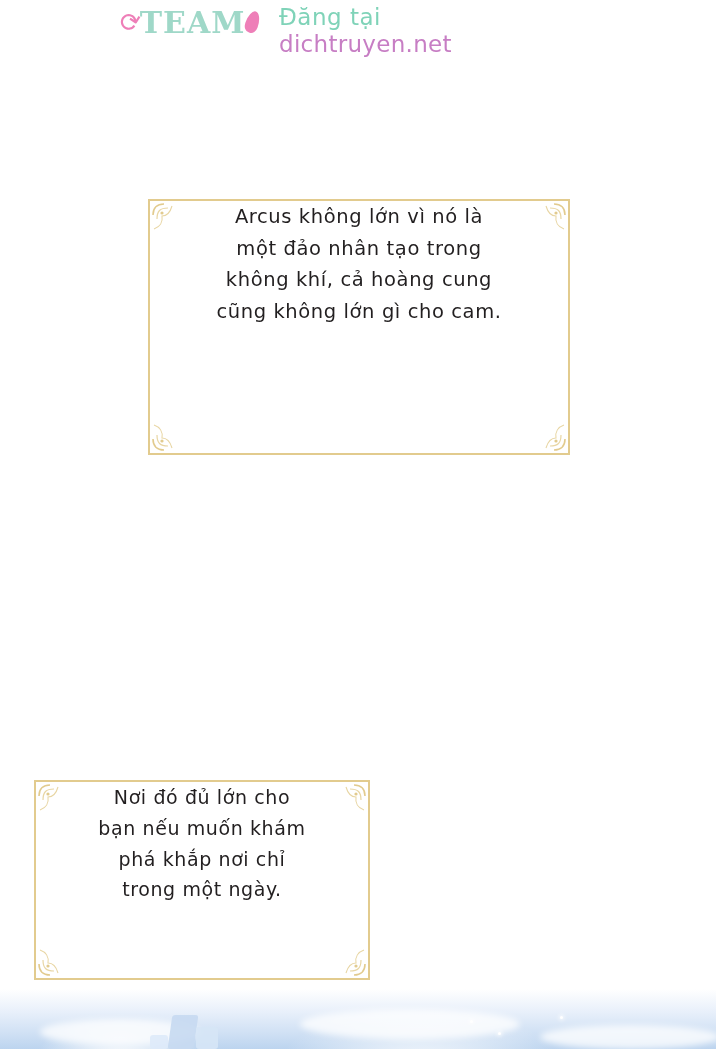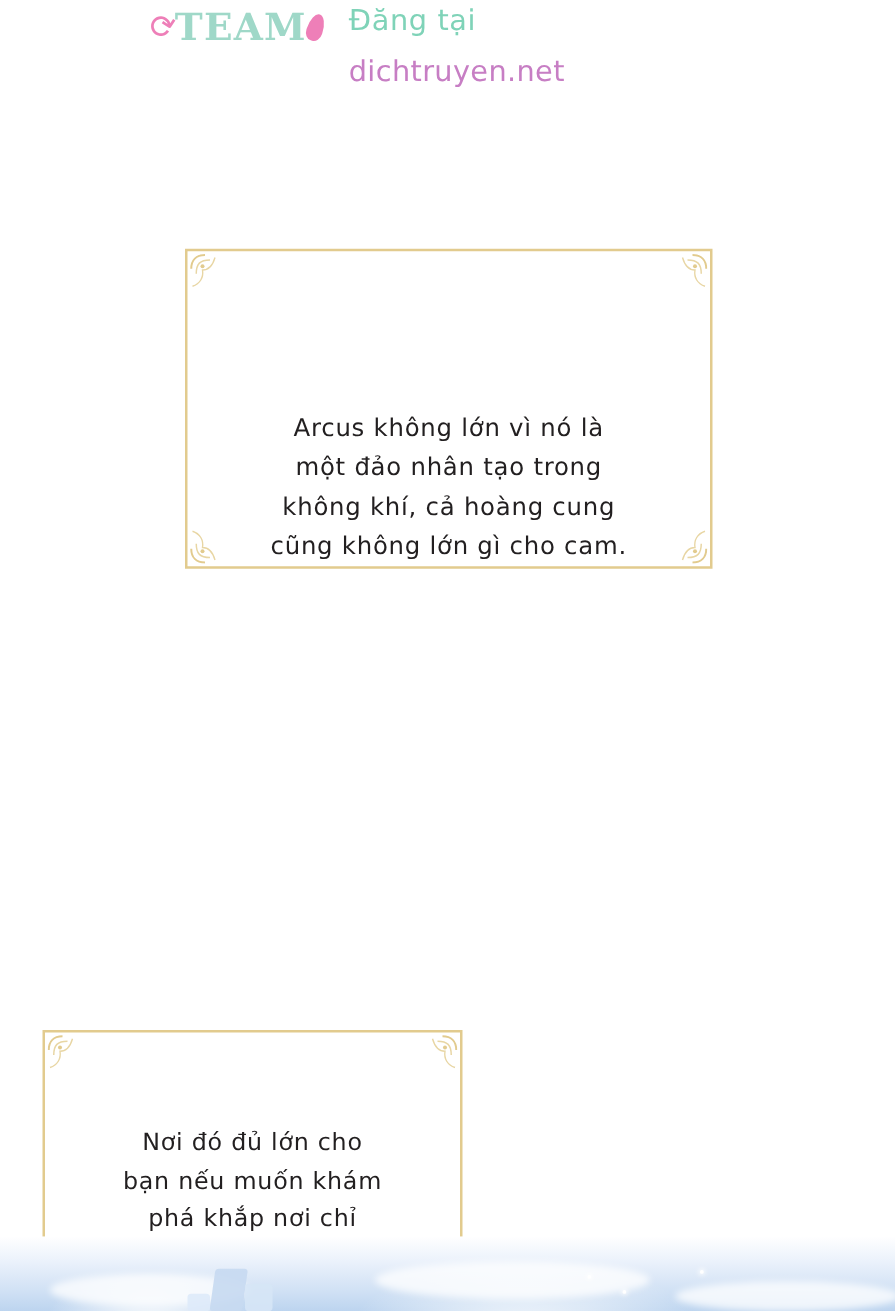--- a/index.html
+++ b/index.html
@@ -63,31 +63,31 @@
     font-family: "DejaVu Sans", sans-serif;
     font-size: 23px;
     color: #7fd3b8;
     letter-spacing: 0.5px;
   }
   .wm-line2 {
     font-family: "DejaVu Sans", sans-serif;
     font-size: 23px;
     color: #c77ec4;
     letter-spacing: 0.3px;
-    margin-top: 18px;
+    margin-top: 4px;
   }
 
   
   .dialog {
     position: absolute;
     background: #ffffff;
     border: 2px solid #e2cb8e;
     box-sizing: border-box;
     display: flex;
-    align-items: flex-end;
+    align-items: flex-start;
     justify-content: center;
   }
   .dialog .corner {
     position: absolute;
     width: 34px;
     height: 34px;
     pointer-events: none;
   }
   .dialog .corner svg { display: block; }
   .c-tl { top: 2px; left: 2px; }
@@ -112,21 +112,20 @@
   #dialog-1 .dialog-text {
     font-size: 19.5px;
     line-height: 1.62;
   }
 
   #dialog-2 {
     left: 34px;
     top: 780px;
     width: 336px;
     height: 200px;
-    margin-top: 44px;
   }
   #dialog-2 .dialog-text {
     font-size: 19px;
     line-height: 1.62;
   }
 
   
   .sky {
     position: absolute;
     left: 0;

